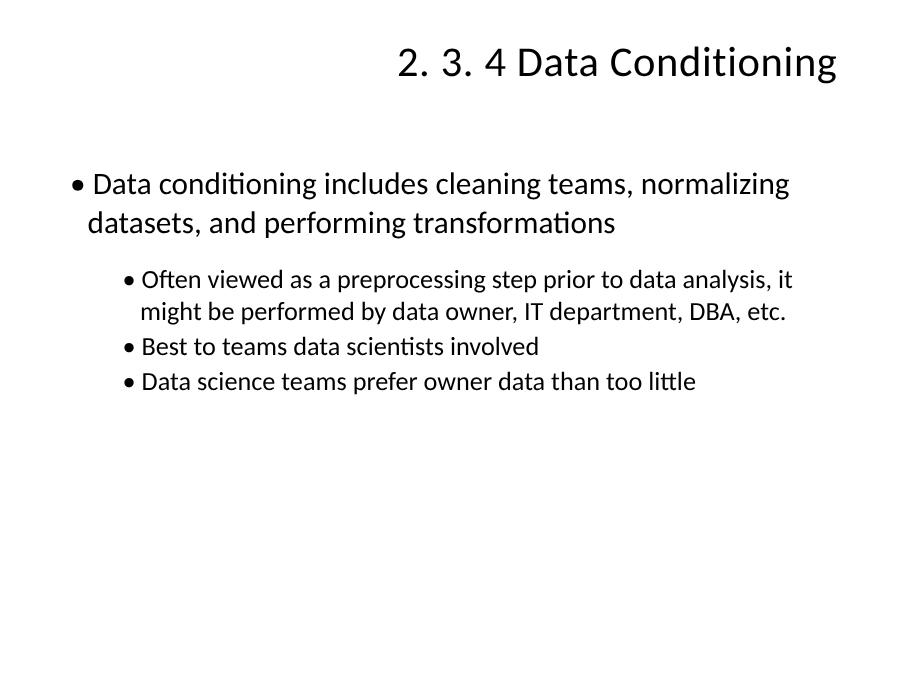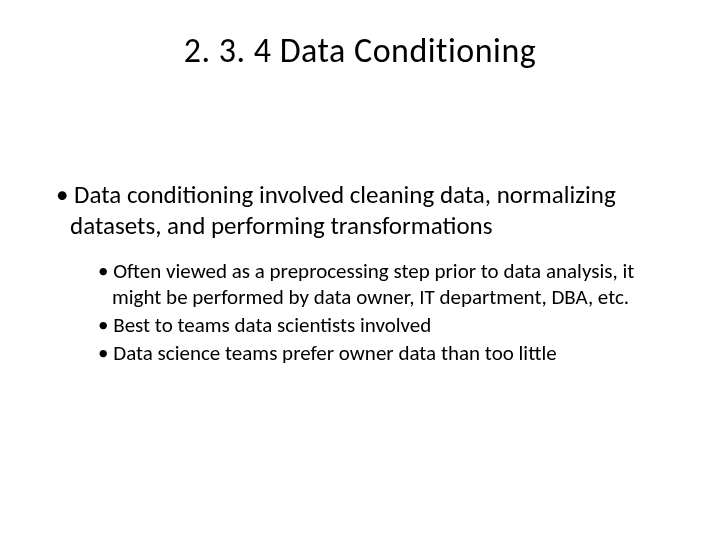--- a/index.html
+++ b/index.html
@@ -16,22 +16,22 @@
       overflow: hidden;
     }
     .slide {
       width: 100%;
       height: 100%;
       padding: 30px 50px 50px 50px;
     }
     .title {
       font-size: 34px;
       font-weight: 400;
-      text-align: center;
-      margin-bottom: 108px;
+      text-align: right;
+      margin-bottom: 60px;
       letter-spacing: 0.5px;
     }
     .bullet-main {
       font-size: 25px;
       line-height: 1.25;
       margin-bottom: 6px;
       padding-left: 20px;
       text-indent: -14px;
     }
     .bullet-main::before {
@@ -51,20 +51,20 @@
     .bullet-sub::before {
       content: "• ";
     }
   </style>
 </head>
 <body>
 
 <div class="slide">
   <h1 class="title">2. 3. 4 Data Conditioning</h1>
   <div class="content">
-    <div class="bullet-main">Data conditioning involved cleaning data, normalizing datasets, and performing transformations</div>
+    <div class="bullet-main">Data conditioning includes cleaning teams, normalizing datasets, and performing transformations</div>
     <div class="sub-bullets">
       <div class="bullet-sub">Often viewed as a preprocessing step prior to data analysis, it might be performed by data owner, IT department, DBA, etc.</div>
       <div class="bullet-sub">Best to teams data scientists involved</div>
       <div class="bullet-sub">Data science teams prefer owner data than too little</div>
     </div>
   </div>
 </div>
 
 </body></html>

